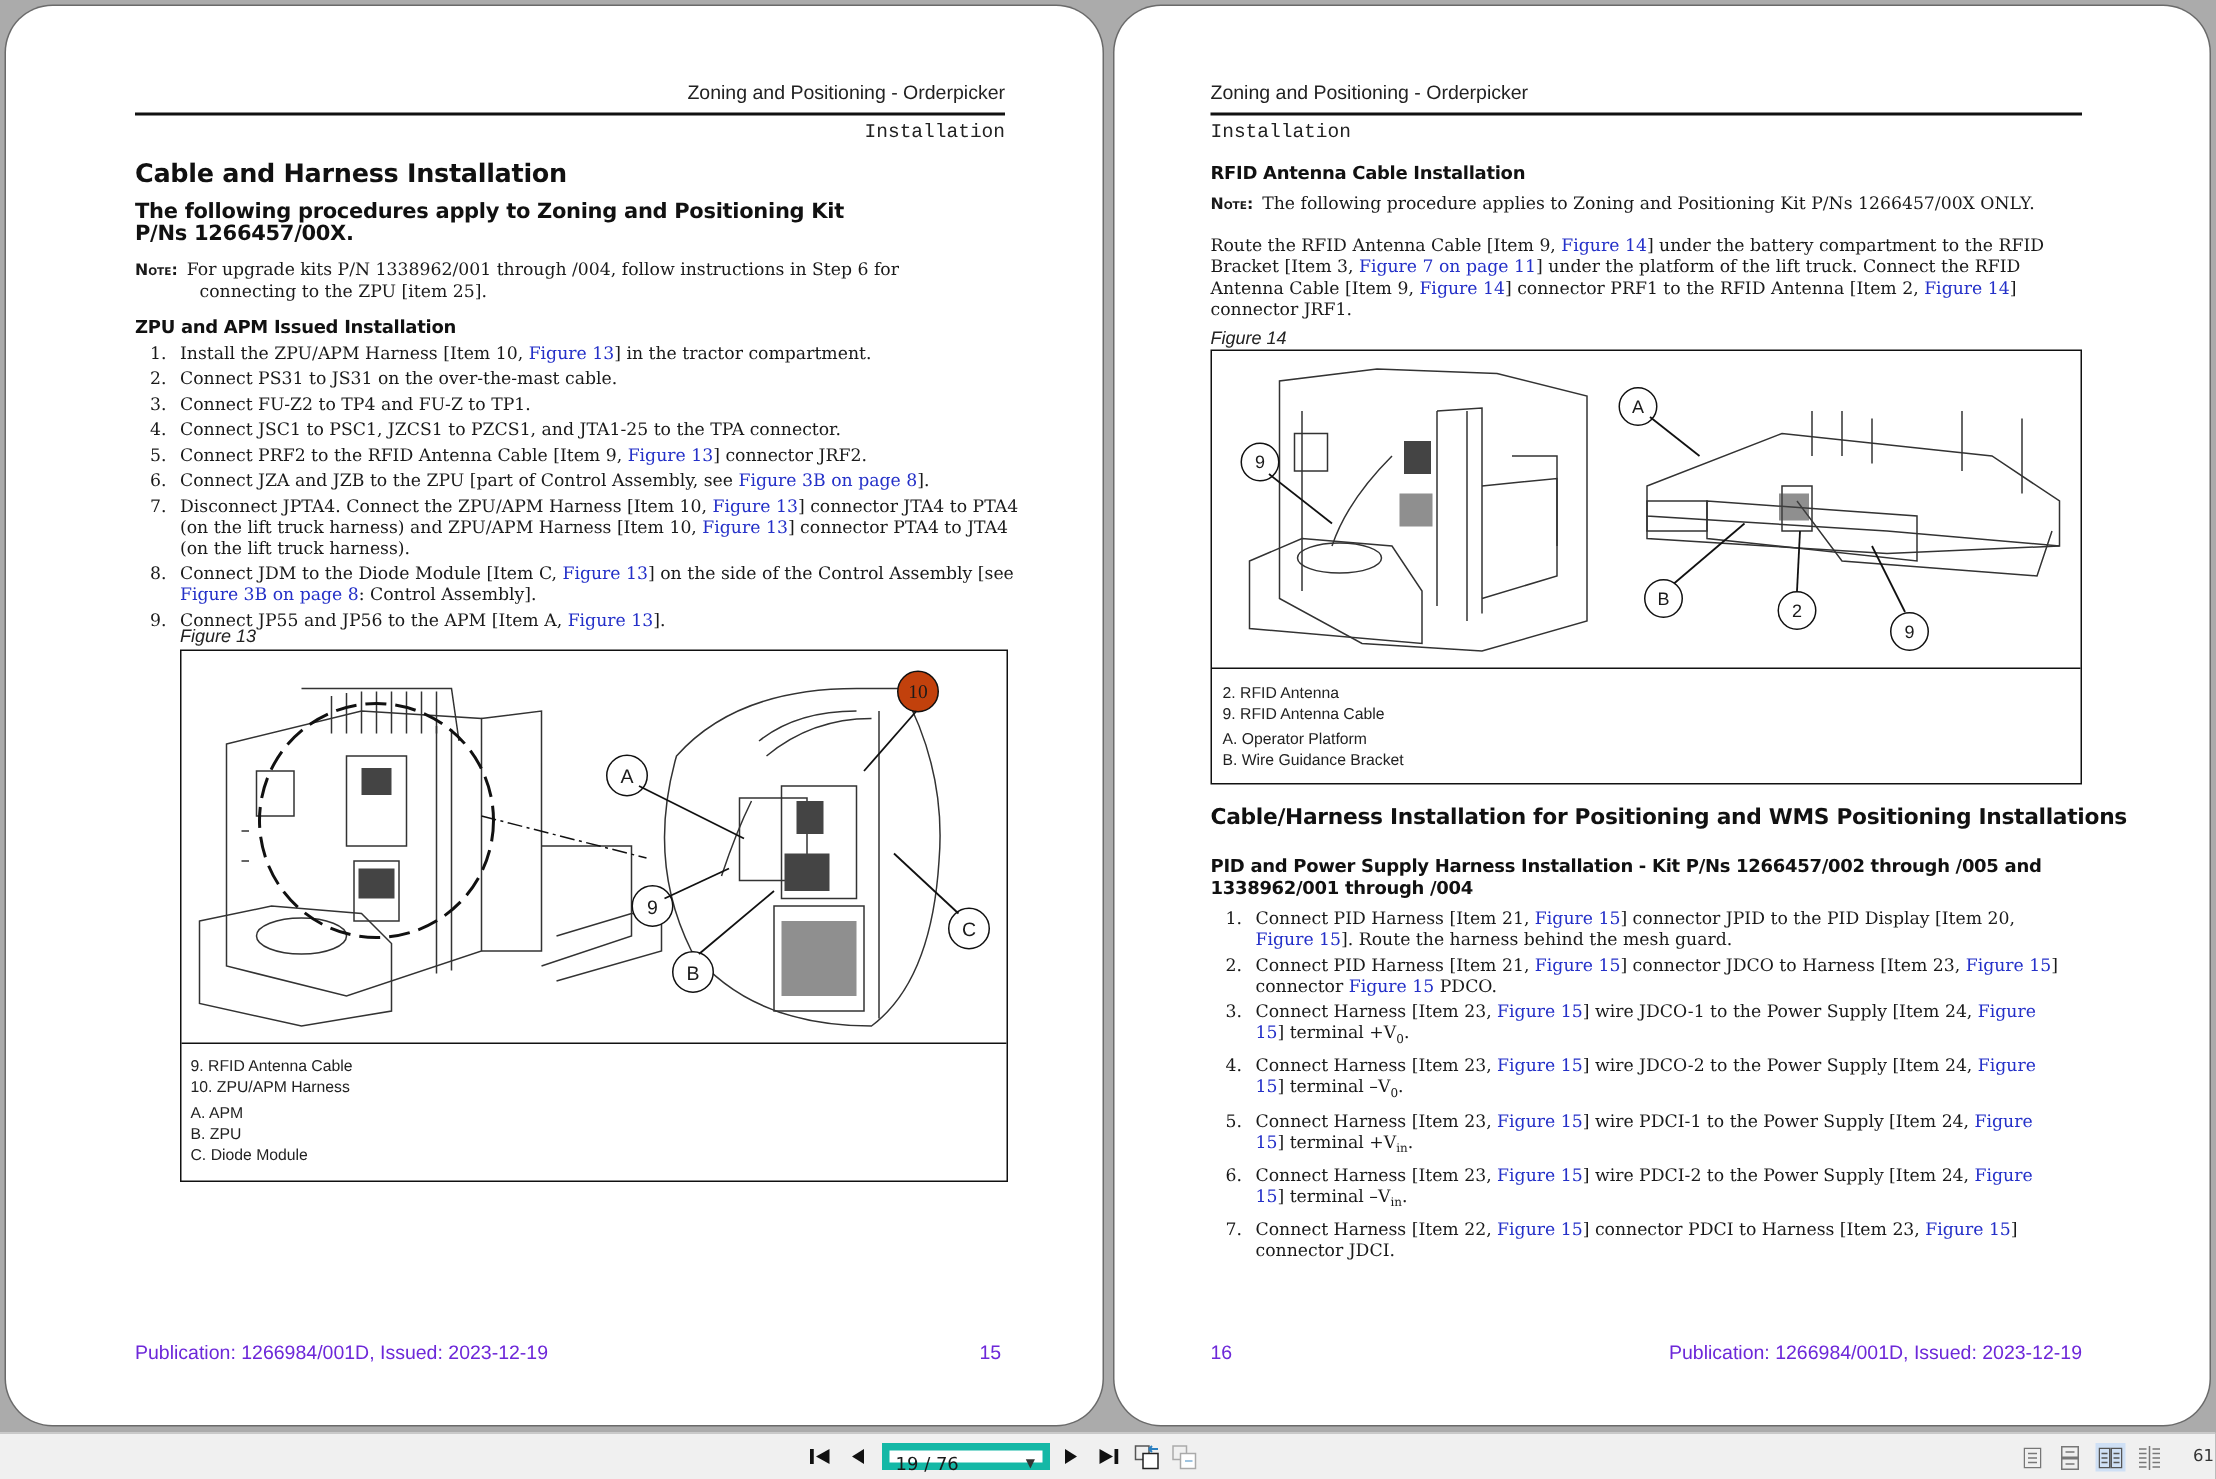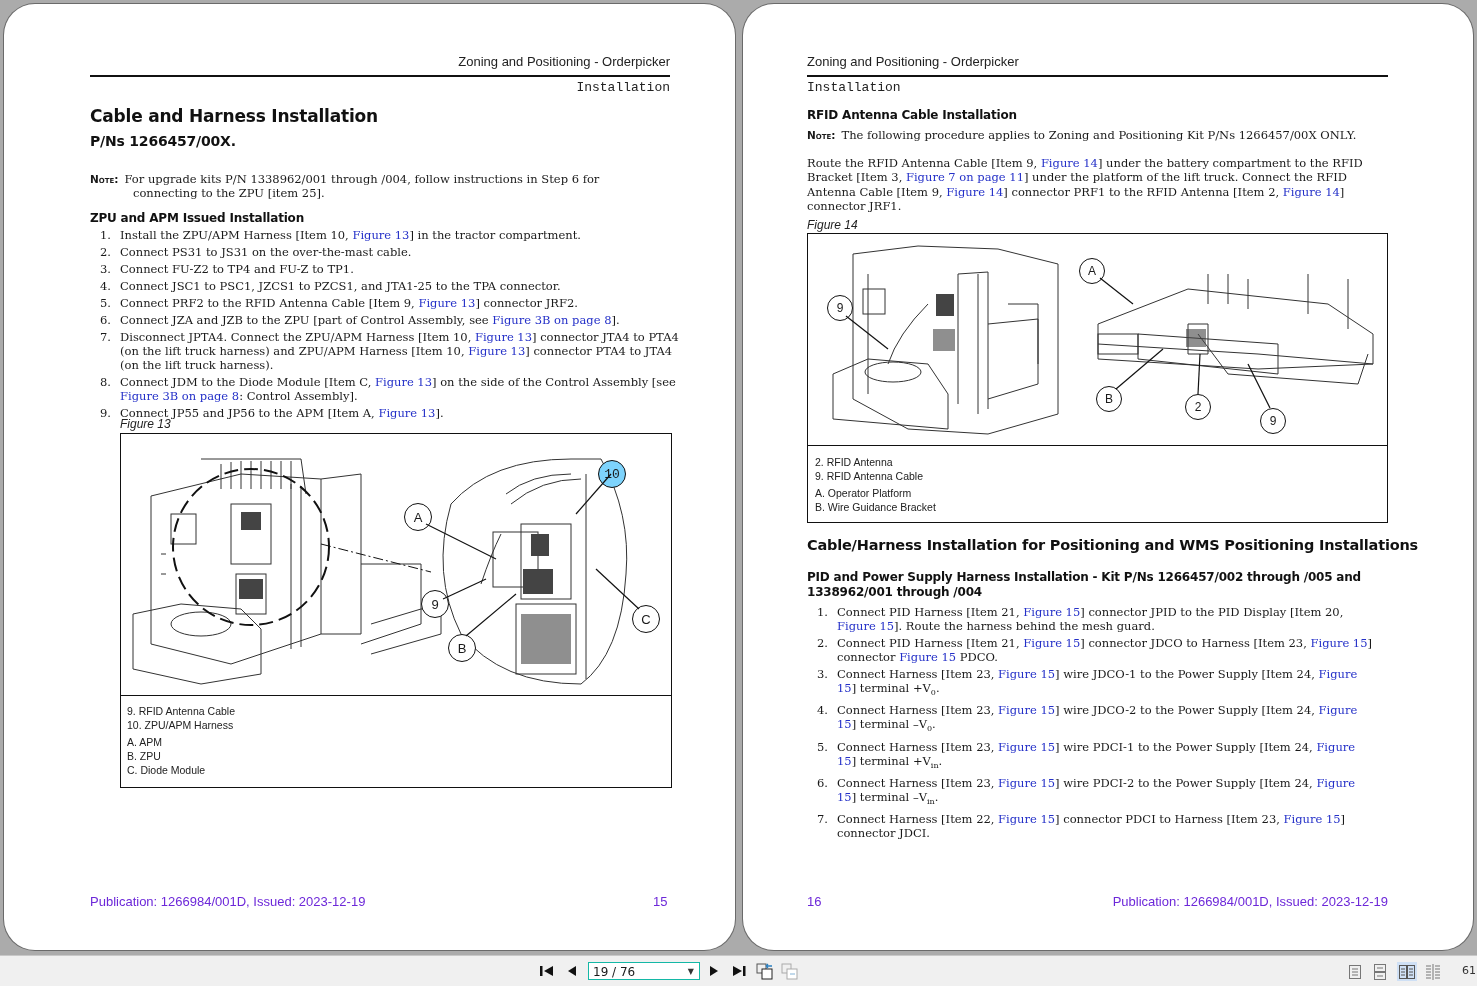--- a/index.html
+++ b/index.html
@@ -23,37 +23,38 @@
   ol.steps li .num { position:absolute; left:10px; top:0; }
   .lnk { color:#2430c8; }
   .fig-cap { position:absolute; font-family:"Liberation Sans", sans-serif; font-style:italic; font-size:12px; color:#222; }
   .fig-box { position:absolute; border:1px solid #111; background:#fff; }
   .fig-art { position:absolute; left:0; top:0; right:0; border-bottom:1px solid #111; overflow:hidden; }
   .legend { position:absolute; font-family:"Liberation Sans", sans-serif; font-size:10.5px; line-height:14px; color:#222; }
   .legend .grp { margin-bottom:3px; }
   .footer { position:absolute; font-family:"Liberation Sans", sans-serif; font-size:13px; color:#6d28d9; }
   #toolbar { position:absolute; left:0; top:955px; width:1477px; height:31px; background:#f0f0f0; border-top:1px solid #c8c8c8; }
   .tb-btn { position:absolute; top:6px; height:18px; display:flex; align-items:center; justify-content:center; color:#111; font-family:"DejaVu Sans", sans-serif; font-size:13px; }
-  #page-select { position:absolute; left:588px; top:6px; width:112px; height:18px; background:#fff; border:1px solid #14b8a6; font-family:"DejaVu Sans", sans-serif; font-size:12px; line-height:18px; padding-left:4px; box-sizing:border-box; }
+  #page-select { position:absolute; left:588px; top:6px; width:112px; height:18px; background:#fff; border:5px solid #14b8a6; font-family:"DejaVu Sans", sans-serif; font-size:12px; line-height:18px; padding-left:4px; box-sizing:border-box; }
   #page-select .arrow { position:absolute; right:5px; top:0; font-size:8px; color:#333; }
   .view-btn { position:absolute; top:6px; width:20px; height:19px; display:flex; align-items:center; justify-content:center; }
   .view-btn.active { background:#cfe0f5; }
   #zoom-level { position:absolute; left:1462px; top:8px; font-family:"DejaVu Sans", sans-serif; font-size:11px; color:#333; }
   sub { font-size:8px; }
 </style>
 </head>
 <body>
 
 <div id="page-left" class="page">
   <div class="hdr-title" style="right:65px; top:50px;">Zoning and Positioning - Orderpicker</div>
   <div class="hdr-rule" style="left:86px; width:580px; top:71px;"></div>
   <div class="hdr-sub" style="right:65px; top:76px;">Installation</div>
 
   <div class="h1" style="left:86px; top:102px;">Cable and Harness Installation</div>
   <div class="h2" style="left:86px; top:130px;">
+    <div>The following procedures apply to Zoning and Positioning Kit</div>
     <div>P/Ns 1266457/00X.</div>
   </div>
 
   <div class="note" style="left:86px; top:168px; width:560px;">
     <span class="lbl">Note:</span><span class="body">For upgrade kits P/N 1338962/001 through /004, follow instructions in Step 6 for</span>
     <span class="cont">connecting to the ZPU [item 25].</span>
   </div>
 
   <div class="h3" style="left:86px; top:207px;">ZPU and APM Issued Installation</div>
 
@@ -105,21 +106,21 @@
           <path d="M385 60 Q 410 40 450 40 M390 70 Q 420 45 460 45"></path>
           <path d="M360 150 Q 370 120 380 100"></path>
           <line x1="465" y1="40" x2="465" y2="245"></line>
         </g>
         <g fill="#444">
             <rect x="410" y="100" width="18" height="22"></rect>
             <rect x="402" y="135" width="30" height="25"></rect>
             <rect x="400" y="180" width="50" height="50" opacity="0.6"></rect>
           </g>
       </svg>
-      <div style="position:absolute; left:477px; top:26px; width:26px; height:26px; border:1px solid #111; border-radius:50%; background:#7dd3fc; font-family:Liberation Mono, monospace; font-size:13px; display:flex; align-items:center; justify-content:center;">10</div>
+      <div style="position:absolute; left:477px; top:13px; width:26px; height:26px; border:1px solid #111; border-radius:50%; background:#c2410c; font-family:Liberation Serif, serif; font-size:13px; display:flex; align-items:center; justify-content:center;">10</div>
       <div style="position:absolute; left:283px; top:69px; width:26px; height:26px; border:1px solid #111; border-radius:50%; background:#fff; font-family:'Liberation Sans',sans-serif; font-size:13px; display:flex; align-items:center; justify-content:center;">A</div>
       <div style="position:absolute; left:300px; top:156px; width:26px; height:26px; border:1px solid #111; border-radius:50%; background:#fff; font-family:'Liberation Sans',sans-serif; font-size:13px; display:flex; align-items:center; justify-content:center;">9</div>
       <div style="position:absolute; left:327px; top:200px; width:26px; height:26px; border:1px solid #111; border-radius:50%; background:#fff; font-family:'Liberation Sans',sans-serif; font-size:13px; display:flex; align-items:center; justify-content:center;">B</div>
       <div style="position:absolute; left:511px; top:171px; width:26px; height:26px; border:1px solid #111; border-radius:50%; background:#fff; font-family:'Liberation Sans',sans-serif; font-size:13px; display:flex; align-items:center; justify-content:center;">C</div>
       <svg width="550" height="261" style="position:absolute; left:0; top:0;">
         <g stroke="#111" stroke-width="1.2" fill="none">
           <line x1="490" y1="40" x2="455" y2="80"></line>
           <line x1="305" y1="90" x2="375" y2="125"></line>
           <line x1="322" y1="165" x2="365" y2="145"></line>
           <line x1="345" y1="202" x2="395" y2="160"></line>

